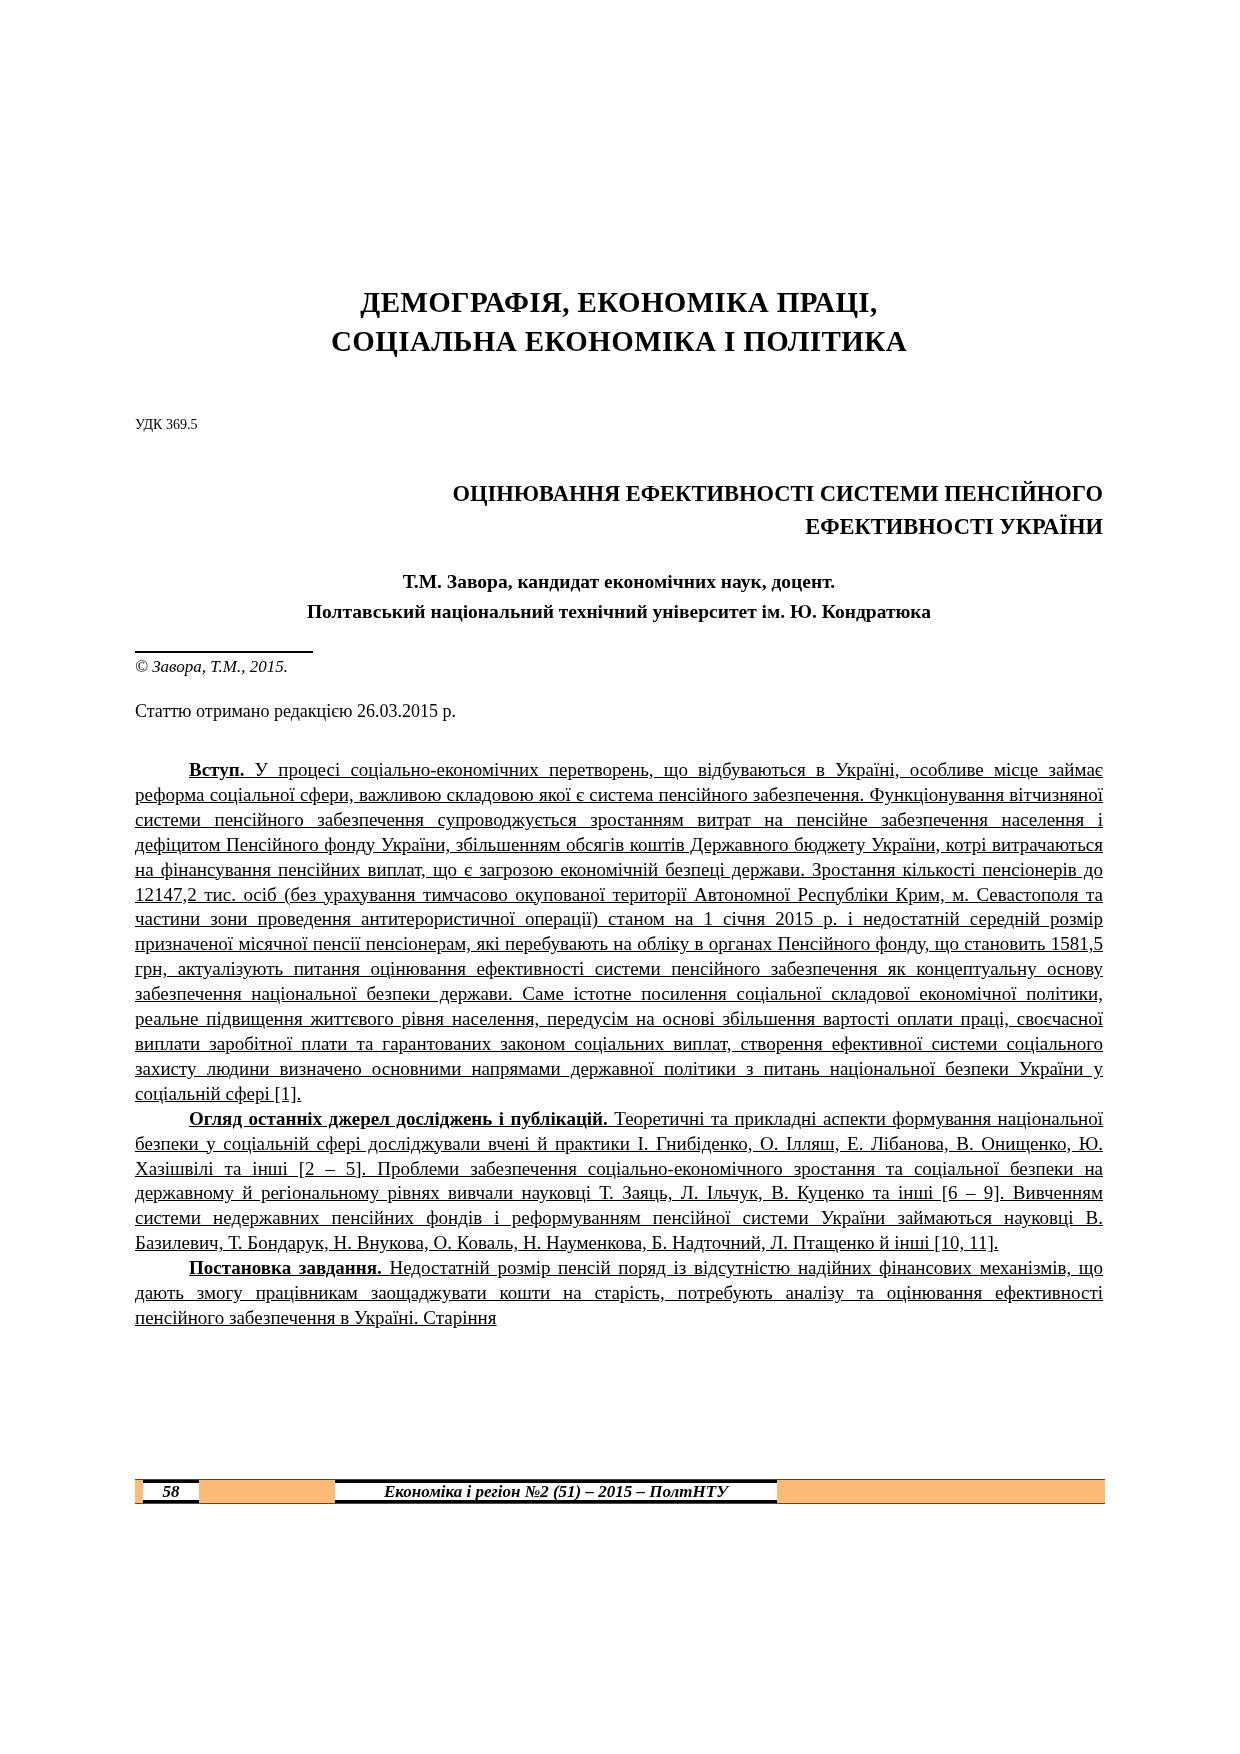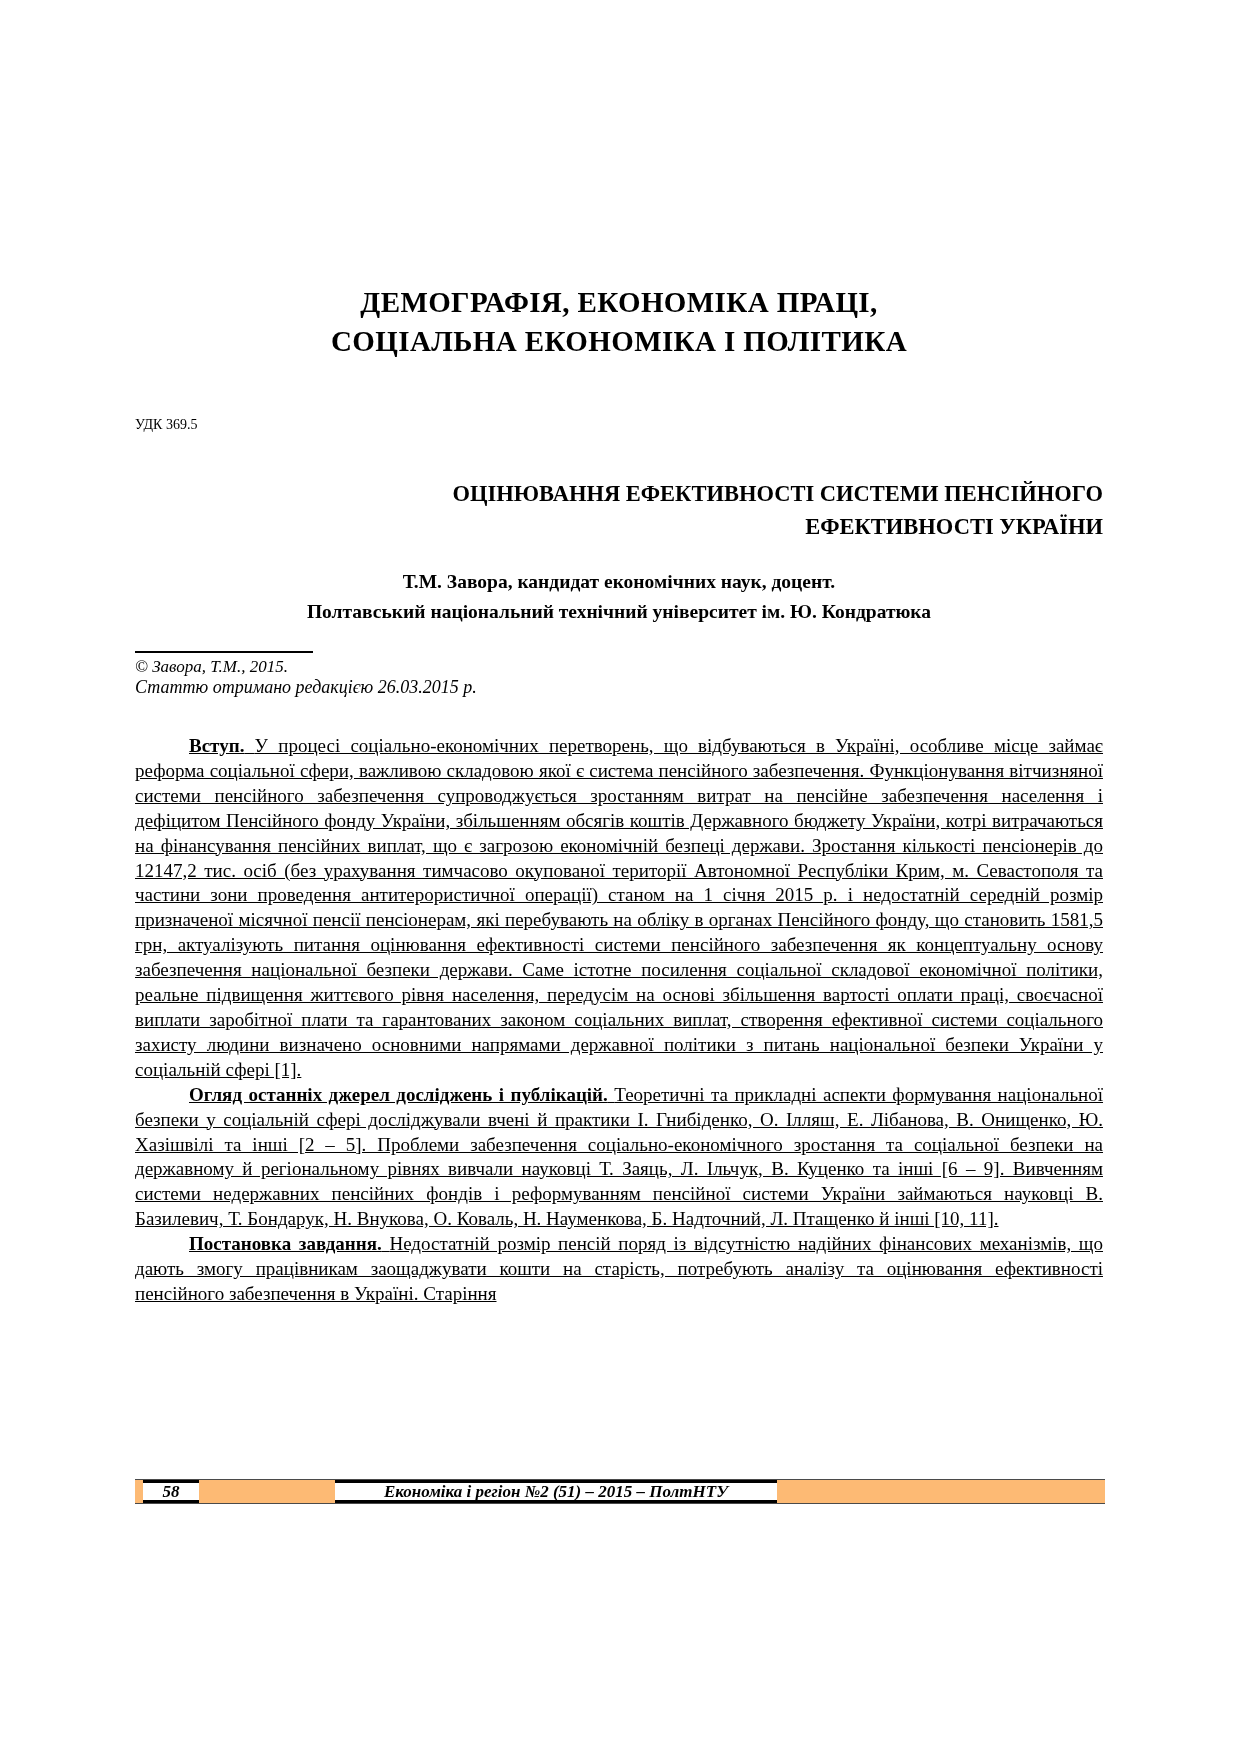--- a/index.html
+++ b/index.html
@@ -53,21 +53,21 @@
     width: 178px;
     height: 0;
     border-top: 2px solid #000;
   }
   .copyright {
     margin-top: 4px;
     font-style: italic;
     font-size: 17px;
   }
   .received {
-    font-style: italic;
+    margin-top: 24px;
     font-size: 18px;
   }
   .body-text {
     margin-top: 36px;
     text-decoration: underline;
   }
   .body-text p {
     margin: 0;
     font-size: 19px;
     line-height: 24.9px;

